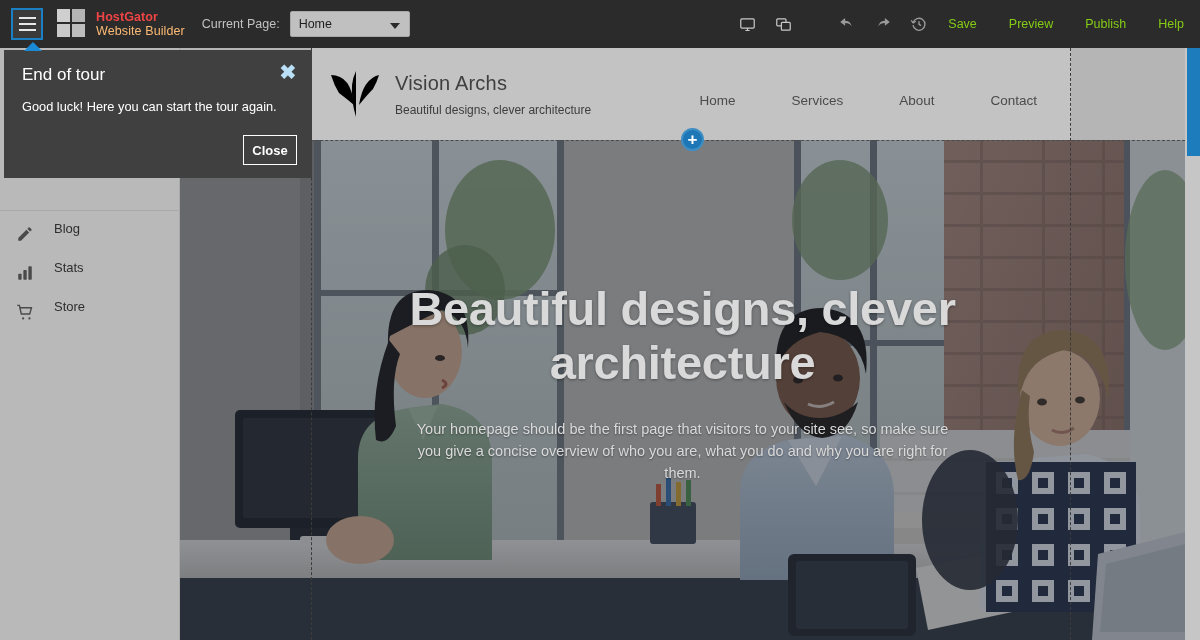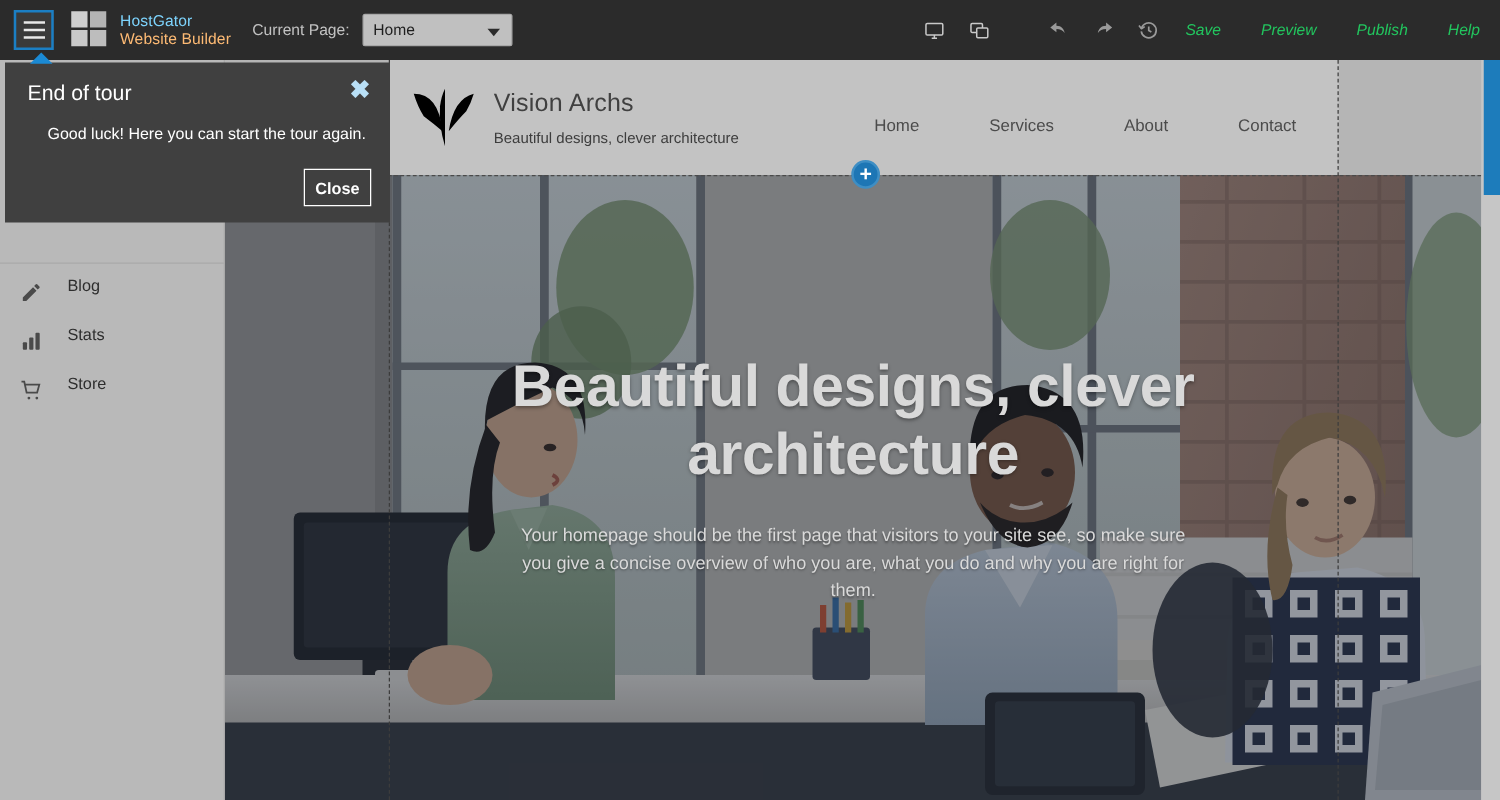--- a/index.html
+++ b/index.html
@@ -38,21 +38,21 @@
     grid-template-columns: 13px 13px;
     grid-template-rows: 13px 13px;
     gap: 2px;
   }
   .hg-grid span { display: block; background: #c6c6c6; }
   .hg-grid span:nth-child(1) { background: #cfcfcf; }
   .hg-grid span:nth-child(2) { background: #b4b4b4; }
   .hg-grid span:nth-child(3) { background: #c9c9c9; }
   .hg-grid span:nth-child(4) { background: #bdbdbd; }
   .hg-text { margin-left: 9px; line-height: 1.12; }
-  .hg-text .l1 { color: #7dd3fc; font-size: 12.5px; font-weight: normal; letter-spacing: .1px; }
+  .hg-text .l1 { color: #ef4444; font-size: 12.5px; font-weight: bold; letter-spacing: .1px; }
   .hg-text .l2 { color: #fdba74; font-size: 12.5px; letter-spacing: .1px; }
 
   .curpage-label {
     color: #c2c2c2; font-size: 12.5px;
     margin-left: 17px; white-space: nowrap;
   }
   .curpage-select {
     margin-left: 10px;
     width: 120px; height: 26px;
     background: #c0c0c0;
@@ -77,22 +77,22 @@
   .tb-icons { display: flex; align-items: center; gap: 10px; }
   .tb-ico {
     width: 26px; height: 26px;
     display: flex; align-items: center; justify-content: center;
     cursor: pointer;
   }
   .tb-ico svg { display: block; }
   .tb-gap { width: 18px; }
 
   .tb-link {
-    color: #22c55e; font-size: 12.5px;
-    padding: 0 16px; cursor: pointer; white-space: nowrap; font-style: italic;
+    color: #84cc16; font-size: 12.5px;
+    padding: 0 16px; cursor: pointer; white-space: nowrap;
   }
   .upgrade-btn {
     margin-left: 14px; margin-right: 12px;
     background: #1478b8;
     color: #ffffff;
     font-size: 12.5px; font-weight: bold;
     letter-spacing: .5px;
     height: 34px; min-width: 110px;
     display: flex; align-items: center; justify-content: center;
     border-radius: 2px; cursor: pointer;
@@ -247,21 +247,21 @@
     border-right: 9px solid transparent;
     border-bottom: 9px solid #1b8ad4;
   }
   .tour-title {
     font-size: 17px;
     padding: 16px 18px 0 18px;
     line-height: 1.1;
   }
   .tour-body {
     font-size: 12.8px;
-    padding: 14px 18px 0 34px;
+    padding: 14px 18px 0 18px;
     line-height: 1.3;
   }
   .tour-close-x {
     position: absolute; top: 14px; right: 15px;
     width: 18px; height: 18px;
     cursor: pointer;
     color: #b9e0f7;
     font-size: 20px; font-weight: bold;
     line-height: 16px; text-align: center;
   }

